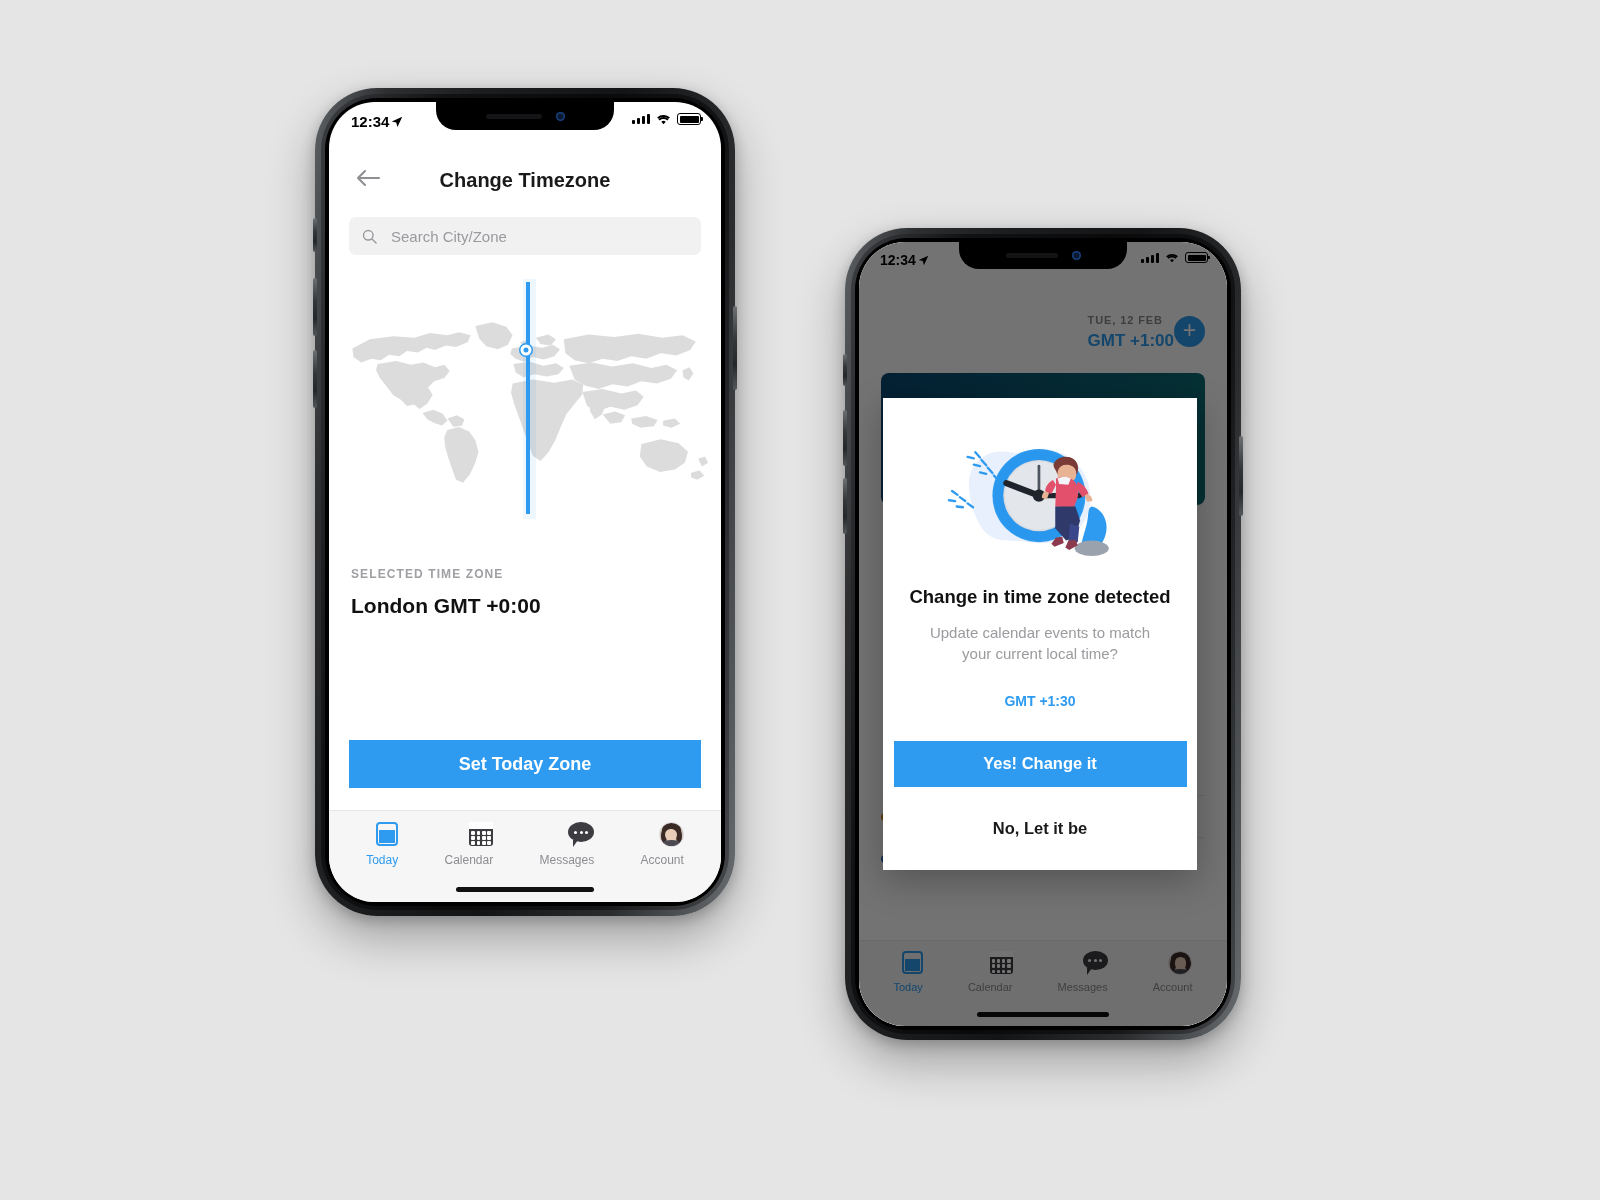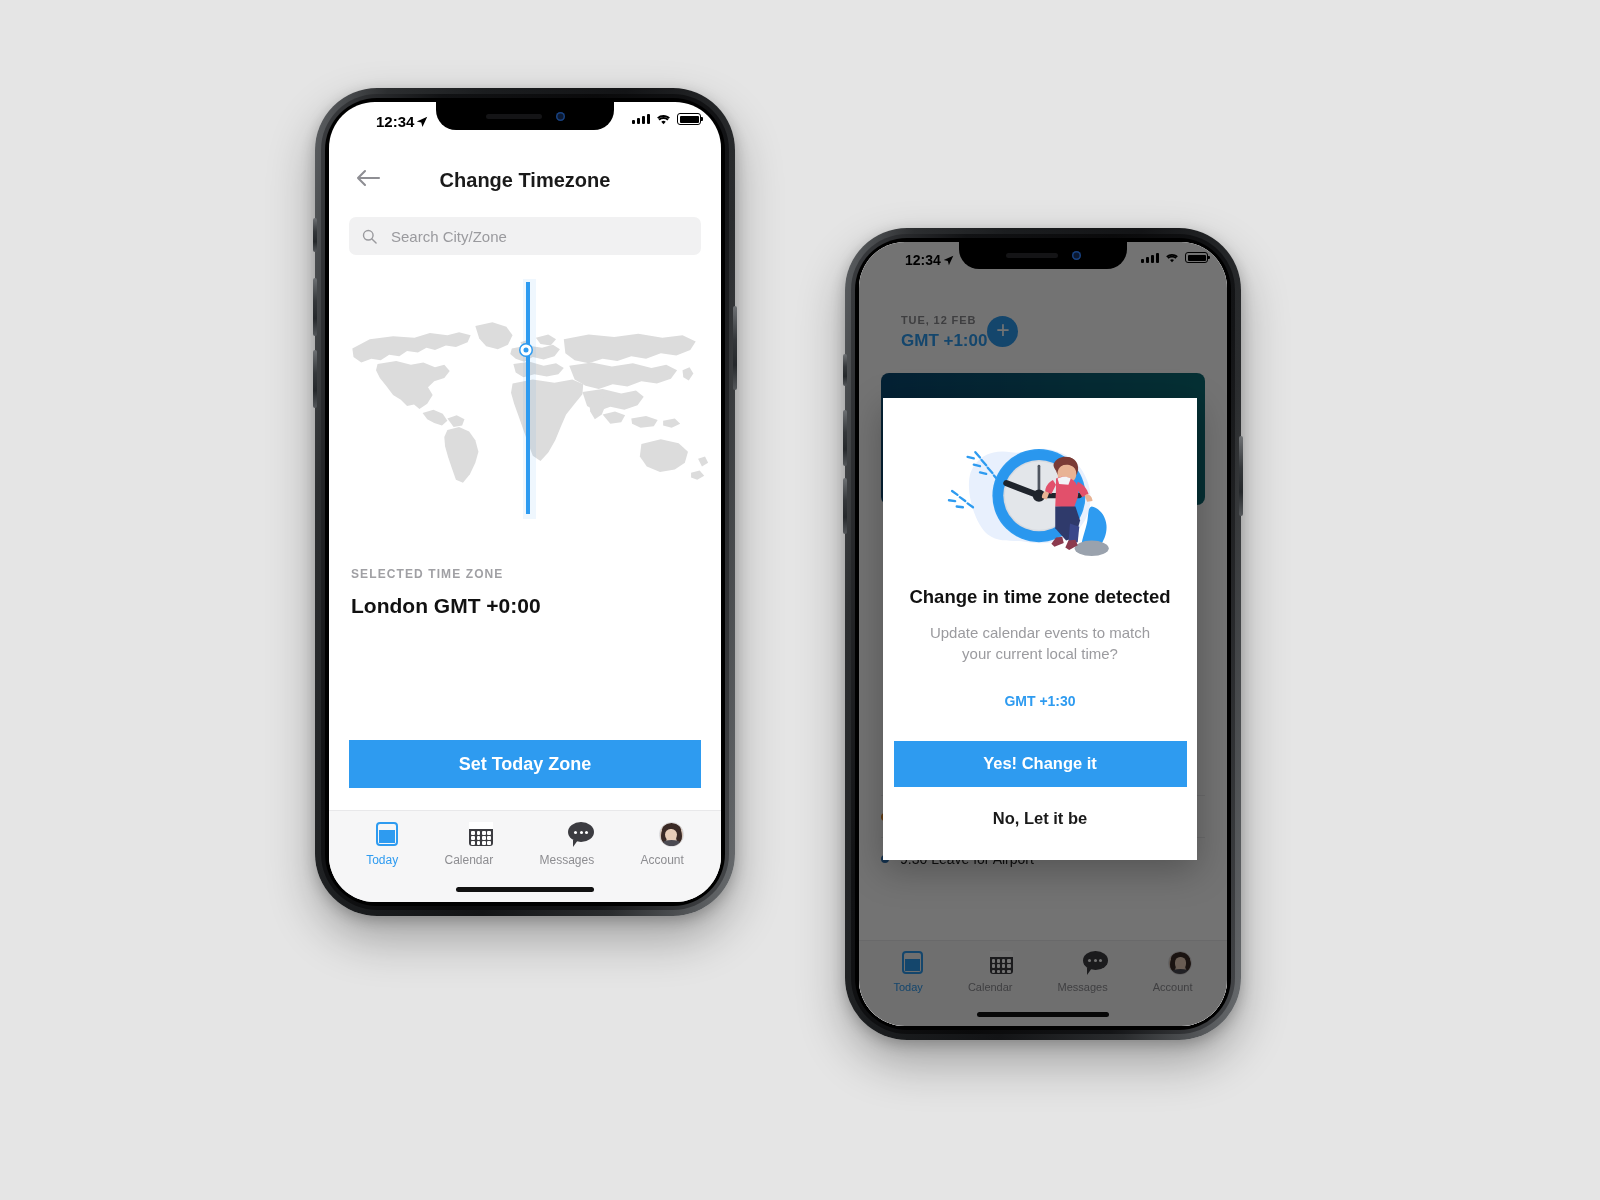--- a/index.html
+++ b/index.html
@@ -56,21 +56,21 @@
   .btn-side.left { left: -2px; }
   .btn-side.right { right: -2px; }
 
   
   .statusbar {
     position: absolute; top: 0; left: 0; right: 0;
     display: flex; align-items: flex-start; justify-content: space-between;
     z-index: 35;
     font-weight: bold; color: #000;
   }
-  .sb-time { display: flex; align-items: center; gap: 2px; margin-left: 25px; }
+  .sb-time { display: flex; align-items: center; gap: 2px; }
   .sb-right { display: flex; align-items: center; gap: 6px; }
   .bars { display: flex; align-items: flex-end; gap: 2px; }
   .bars i { display: block; width: 3px; background: #000; border-radius: 1px; }
   .battery {
     border: 1.6px solid #000; border-radius: 3px;
     position: relative; display: inline-block;
   }
   .battery::after {
     content: ""; position: absolute; right: -3px; top: 32%;
     width: 2px; height: 36%; background: #000; border-radius: 0 1px 1px 0;
@@ -145,21 +145,21 @@
     background: radial-gradient(circle at 50% 30%, #e9dcd2 0%, #d7c3b4 55%, #bfa895 100%);
     border: 1px solid #d9d9dc;
   }
   .ic-avatar .hair { position: absolute; left: 8%; right: 8%; top: 2%; height: 58%; background: #3a2a26; border-radius: 50% 50% 42% 42%; }
   .ic-avatar .hair2 { position: absolute; left: 4%; top: 26%; width: 26%; height: 62%; background: #3a2a26; border-radius: 50%; }
   .ic-avatar .hair3 { position: absolute; right: 4%; top: 26%; width: 26%; height: 62%; background: #3a2a26; border-radius: 50%; }
   .ic-avatar .face { position: absolute; left: 24%; right: 24%; top: 24%; height: 56%; background: #e8cdb8; border-radius: 46% 46% 50% 50%; }
   .ic-avatar .body { position: absolute; left: 12%; right: 12%; bottom: 0; height: 24%; background: #4b4a52; border-radius: 50% 50% 0 0; }
 
   
-  .today-head { display: flex; align-items: flex-start; justify-content: flex-start; margin-left: 20px; }
+  .today-head { display: flex; align-items: flex-start; justify-content: flex-end; }
   .date-sm { color: #8a8a8e; letter-spacing: .9px; font-weight: bold; }
   .gmt-blue { color: #2e9bf0; font-weight: bold; }
   .fab {
     border-radius: 50%; background: #2e9bf0; color: #fff;
     display: flex; align-items: center; justify-content: center; font-weight: 300;
   }
   .event-card { background: linear-gradient(90deg,#0b4a73,#0d6b74); border-radius: 8px; }
   .event-row { display: flex; align-items: center; border-top: 1px solid #ececed; color: #222; }
   .evt-dot { border-radius: 50%; flex: none; }
   .dim-overlay { position: absolute; inset: 0; background: rgba(0,0,0,.55); z-index: 20; }
@@ -508,19 +508,19 @@
         </div>
 
         <div class="modal-title" style="font-size:18.5px;margin-top:26px;">Change in time zone detected</div>
         <div class="modal-sub" style="font-size:15px;line-height:1.42;margin-top:14px;width:248px;">Update calendar events to match your current local time?</div>
         <div class="modal-gmt" style="font-size:14px;margin-top:28px;">GMT +1:30</div>
 
         <div class="primary-btn" style="margin-top:32px;width:293px;height:46px;font-size:16.5px;">
           <span>Yes! Change it</span>
         </div>
 
-        <div class="modal-secondary" style="font-size:16.5px;margin-top:22px;margin-bottom:32px;width:100%;">No, Let it be</div>
+        <div class="modal-secondary" style="font-size:16.5px;margin-top:32px;margin-bottom:32px;width:100%;">No, Let it be</div>
 
       </div>
     </div>
   </div>
 
 </div>
 
 </body></html>

